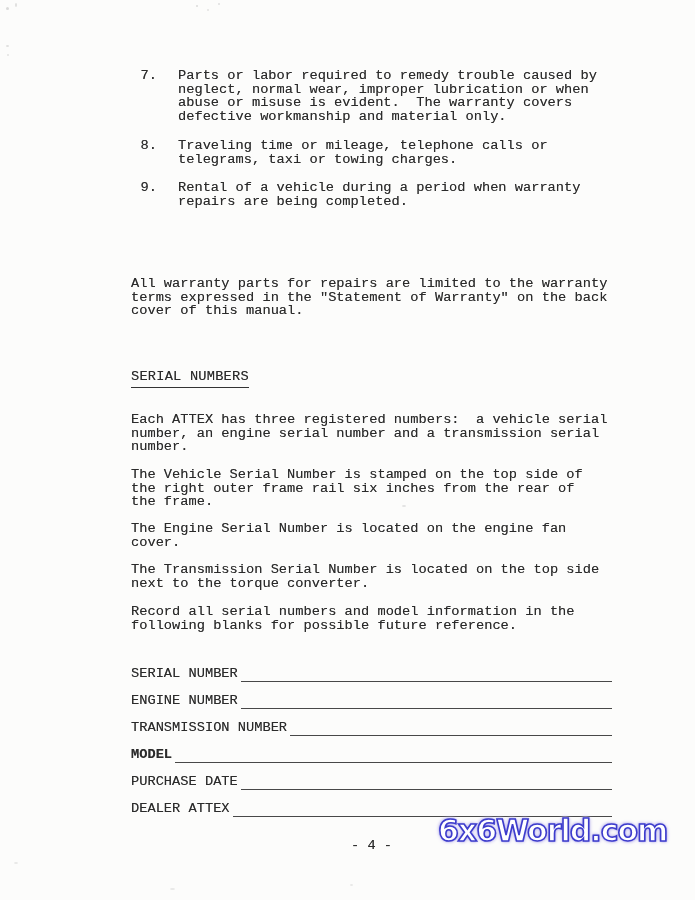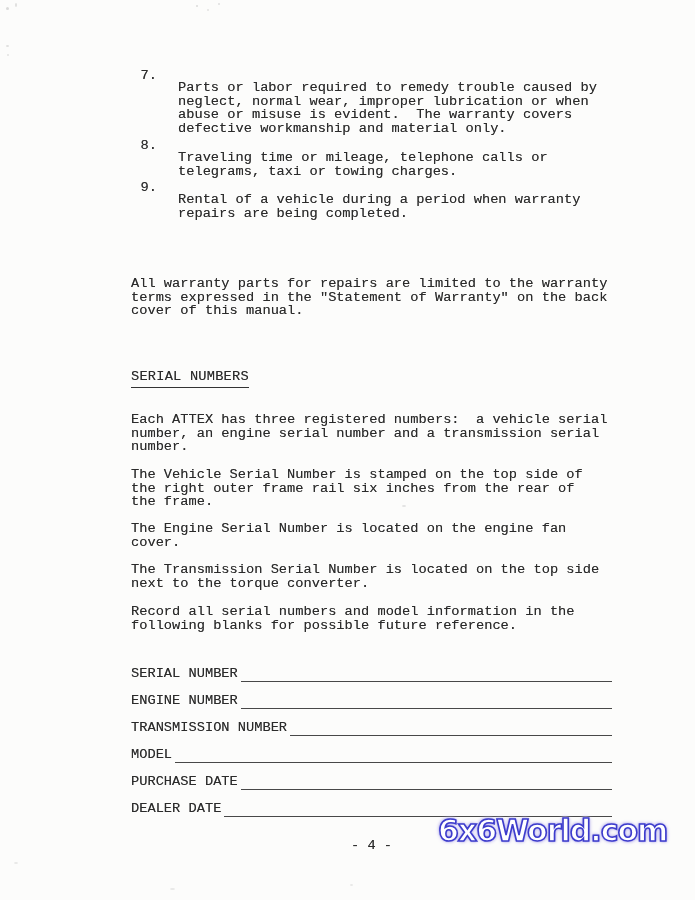--- a/index.html
+++ b/index.html
@@ -27,21 +27,21 @@
     display:flex;
     align-items:flex-start;
   }
   .list-num{
     width:26px;
     text-align:right;
     white-space:pre;
     text-shadow:0 0 0.5px rgba(40,40,40,0.55);
     flex:none;
   }
-  .list-text{margin-left:21px;margin-top:12px;}
+  .list-text{margin-left:21px;}
 
   
   .para{left:131px;}
 
   
   .heading{
     left:131px;
     display:inline-block;
     padding-bottom:3px;
     border-bottom:1.6px solid #333;
@@ -57,21 +57,21 @@
     height:19px;
     display:flex;
     align-items:flex-end;
   }
   .field-label{
     white-space:pre;
     line-height:16px;
     text-shadow:0 0 0.5px rgba(40,40,40,0.55);
     flex:none;
   }
-  .field-row.bold .field-label{font-weight:normal;}
+  .field-row.bold .field-label{font-weight:bold;}
   .field-line{
     flex:1;
     margin-left:3px;
     border-bottom:1.4px solid #484848;
     height:100%;
   }
 
   .footer-page-num{left:351px;top:839px;}
 
   
@@ -166,20 +166,20 @@
   </div>
   <div class="field-row bold" style="top:744px">
     <span class="field-label">MODEL</span>
     <span class="field-line"></span>
   </div>
   <div class="field-row" style="top:771px">
     <span class="field-label">PURCHASE DATE</span>
     <span class="field-line"></span>
   </div>
   <div class="field-row" style="top:798px">
-    <span class="field-label">DEALER DATE</span>
+    <span class="field-label">DEALER ATTEX</span>
     <span class="field-line"></span>
   </div>
 
   <div class="abs mono footer-page-num">- 4 -</div>
   <div class="abs watermark">6x6World.com</div>
 
 </div>
 
 </body></html>

